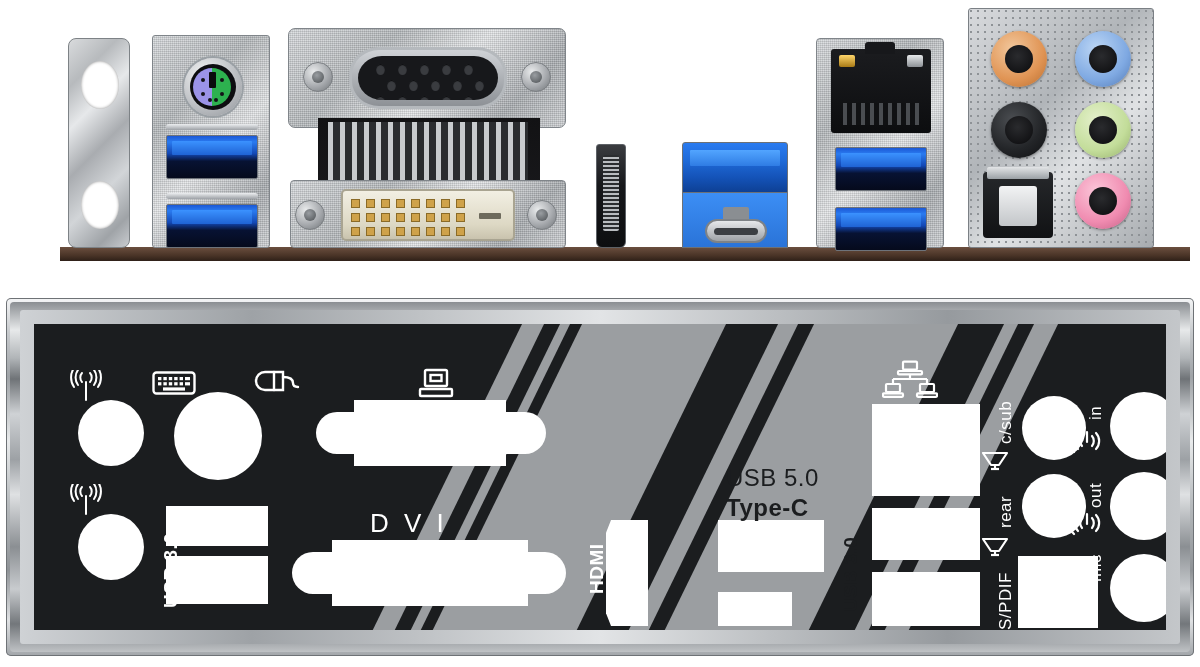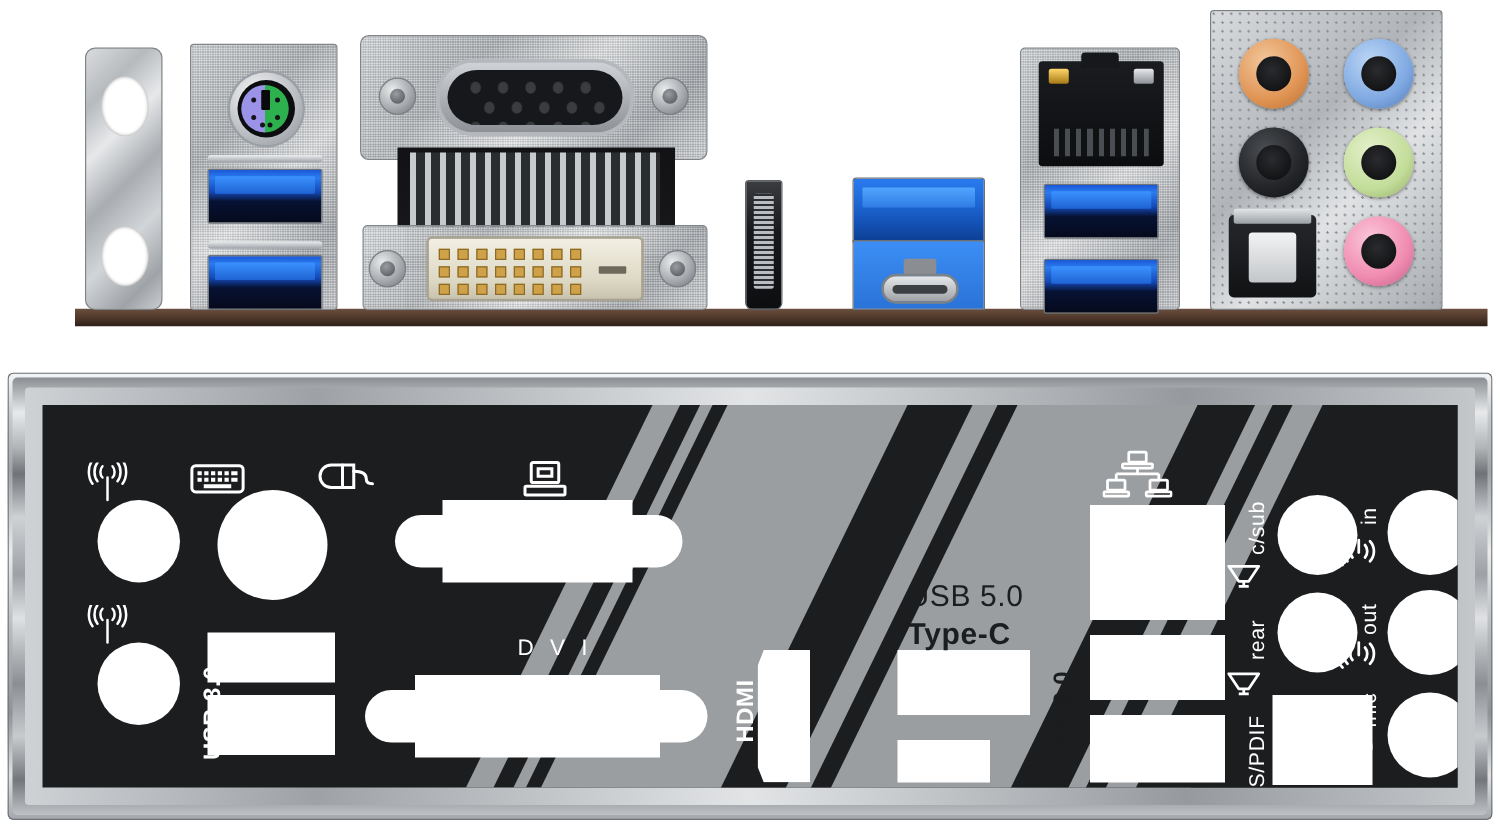--- a/index.html
+++ b/index.html
@@ -473,21 +473,21 @@
         <svg width="36" height="32" viewBox="0 0 36 32" fill="none" stroke="#fff" stroke-width="2.2" stroke-linecap="round">
           <circle cx="14" cy="11" r="5"></circle>
           <line x1="10.5" y1="15" x2="3" y2="24"></line>
           <path d="M20 6 a8 9 0 0 1 0 11"></path>
             <path d="M24 3 a12 13 0 0 1 0 17"></path>
         </svg>
       </div>
 
       <span class="lbl rot" style="left:126px;top:284px;font-size:19px;font-weight:bold;">USB 3.0</span>
 
-      <span class="lbl" style="left:336px;top:184px;font-size:18px;letter-spacing:4px;margin-left:44px;">D V I</span>
+      <span class="lbl" style="left:336px;top:184px;font-size:26px;letter-spacing:4px;">D V I</span>
 
       <span class="lbl rot" style="left:552px;top:270px;font-size:19px;font-weight:bold;">HDMI</span>
 
       <span class="lbl dark" style="left:692px;top:140px;font-size:24px;">USB 5.0</span>
       <span class="lbl dark" style="left:692px;top:170px;font-size:24px;font-weight:bold;">Type-C</span>
 
       <span class="lbl dark rot" style="left:806px;top:288px;font-size:19px;font-weight:bold;">USB 3.0</span>
 
       <span class="lbl rot" style="left:962px;top:120px;font-size:17px;">c/sub</span>
       <span class="lbl rot" style="left:962px;top:204px;font-size:17px;">rear</span>

